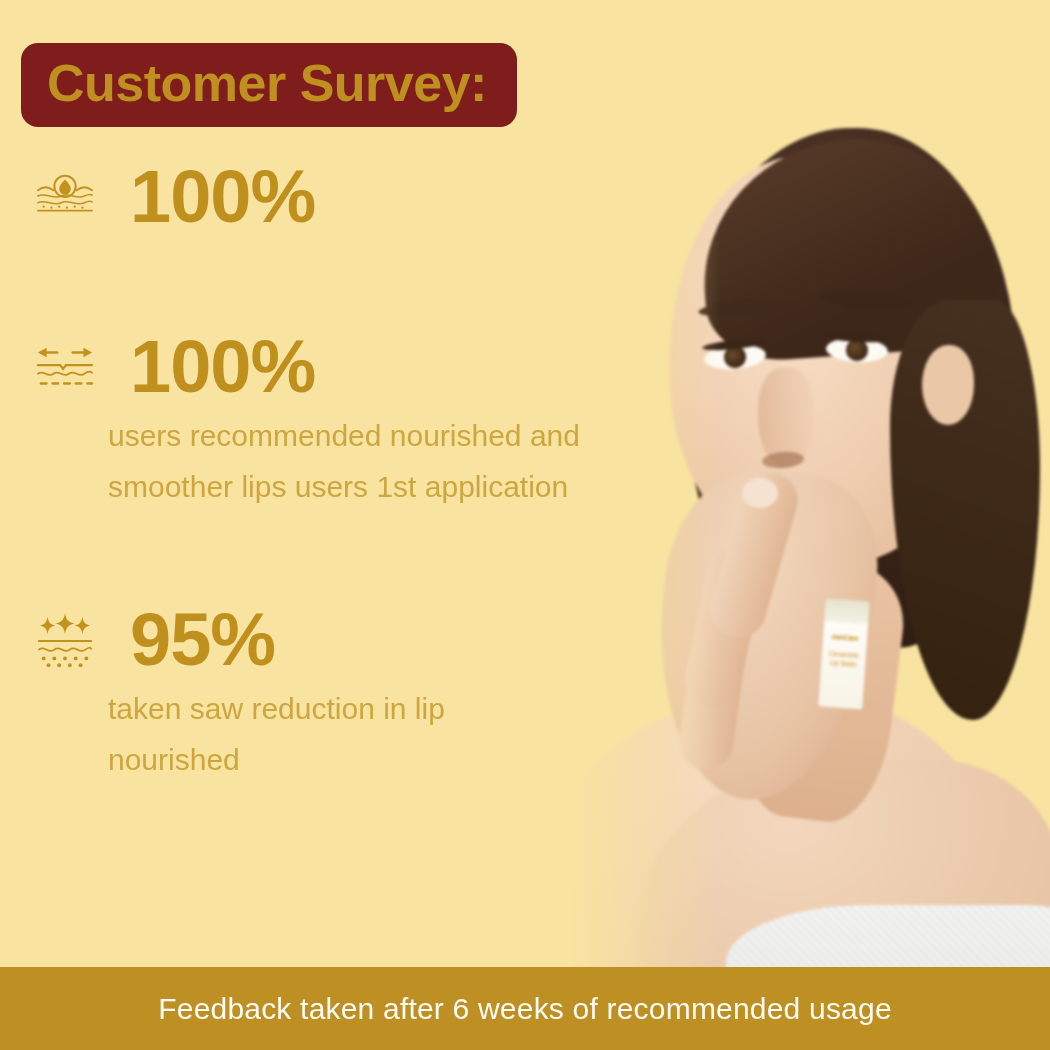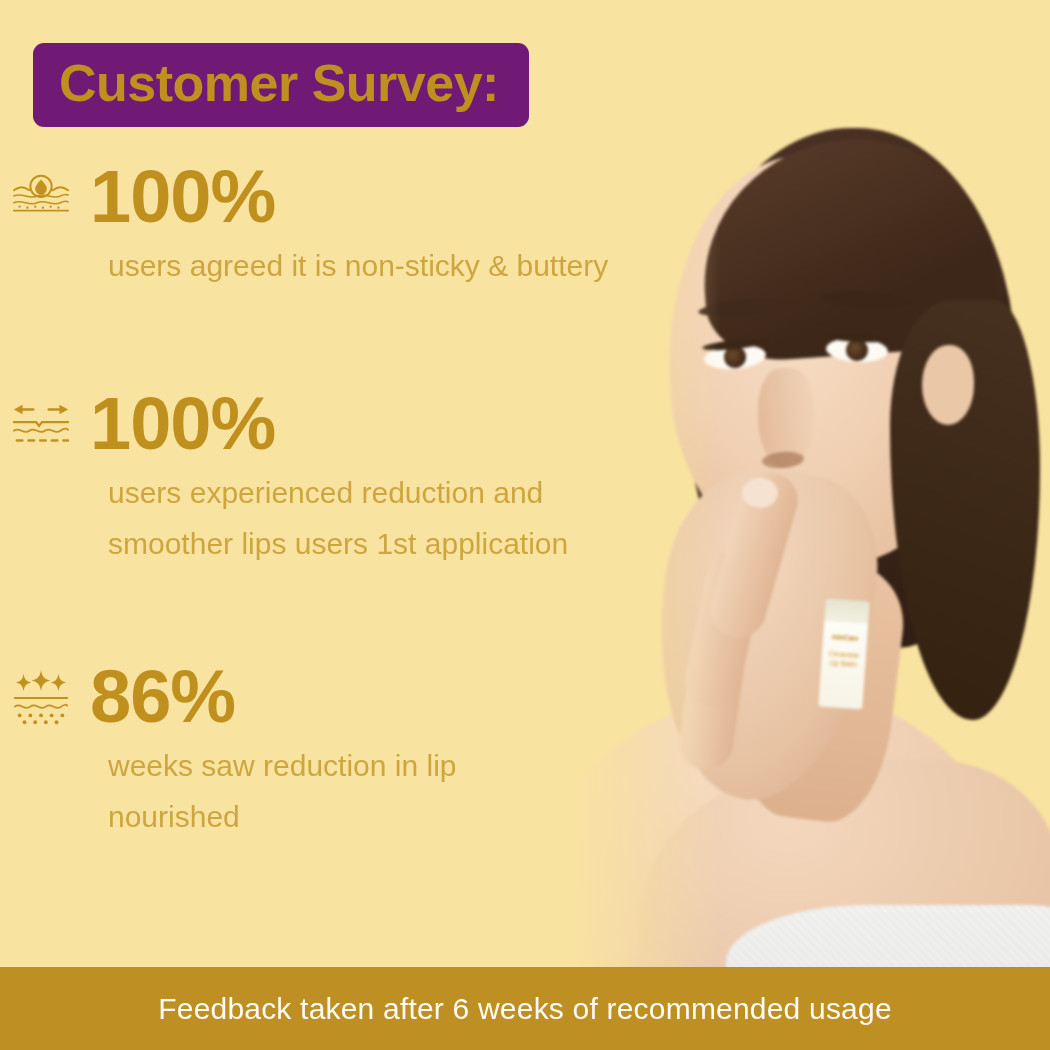--- a/index.html
+++ b/index.html
@@ -306,24 +306,24 @@
   
   .photo-blur {
     position: absolute;
     inset: 0;
     filter: blur(1.4px);
   }
 
   
   .title-badge {
     position: absolute;
-    left: 33px;
+    left: 21px;
     top: 43px;
-    background: #701a75;
-    border-radius: 11px;
+    background: #7f1d1d;
+    border-radius: 17px;
     padding: 14px 30px 18px 26px;
     z-index: 60;
   }
   .title-text {
     font-size: 52px;
     font-weight: bold;
     color: #bf8f1f;
     letter-spacing: -0.5px;
     line-height: 1;
     white-space: nowrap;
@@ -336,22 +336,22 @@
     top: 160px;
     width: 700px;
     z-index: 55;
   }
   .stat {
     position: relative;
   }
   .stat-head {
     display: flex;
     align-items: center;
-    gap: 18px;
-    padding-left: 10px;
+    gap: 34px;
+    padding-left: 34px;
   }
   .stat-icon {
     width: 62px;
     height: 62px;
     flex: 0 0 62px;
     display: block;
   }
   .stat-value {
     font-size: 74px;
     font-weight: bold;
@@ -469,23 +469,20 @@
             <circle cx="10" cy="42" r="1.2"></circle>
               <circle cx="18" cy="43" r="1.2"></circle>
             <circle cx="26" cy="42" r="1.2"></circle>
               <circle cx="34" cy="43" r="1.2"></circle>
             <circle cx="42" cy="42" r="1.2"></circle>
               <circle cx="50" cy="43" r="1.2"></circle>
           </g>
         </svg>
         <div class="stat-value">100%</div>
       </div>
-      <div class="stat-caption">
-        <div>users agreed it is non-sticky &amp; buttery</div>
-      </div>
     </div>
 
     <div class="stat" id="stat-1">
       <div class="stat-head">
         <svg class="stat-icon" viewBox="0 0 64 64">
           <g stroke="#c2921f" stroke-width="2.6" stroke-linecap="round" fill="none">
             <path d="M24 17 H8"></path>
             <path d="M40 17 H56"></path>
           </g>
           <path d="M4 17 L13 12 L13 22 Z" fill="#c2921f"></path>
@@ -498,21 +495,21 @@
             <path d="M7 49 h6"></path>
               <path d="M19 49 h6"></path>
               <path d="M31 49 h6"></path>
             <path d="M43 49 h6"></path>
               <path d="M55 49 h5"></path>
           </g>
         </svg>
         <div class="stat-value">100%</div>
       </div>
       <div class="stat-caption">
-        <div>users experienced reduction and</div>
+        <div>users recommended nourished and</div>
         <div>smoother lips users 1st application</div>
       </div>
     </div>
 
     <div class="stat" id="stat-2">
       <div class="stat-head">
         <svg class="stat-icon" viewBox="0 0 64 64">
           <g fill="#c2921f">
             <path d="M14 8 C15 14, 17 16, 22 17 C17 18, 15 20, 14 26 C13 20, 11 18, 6 17 C11 16, 13 14, 14 8 Z"></path>
             <path d="M32 4 C33 11, 35.5 13.5, 42 15 C35.5 16.5, 33 19, 32 26 C31 19, 28.5 16.5, 22 15 C28.5 13.5, 31 11, 32 4 Z"></path>
@@ -527,24 +524,24 @@
               <circle cx="21" cy="51" r="2"></circle>
             <circle cx="32" cy="51" r="2"></circle>
               <circle cx="43" cy="51" r="2"></circle>
             <circle cx="54" cy="51" r="2"></circle>
             <circle cx="15" cy="58" r="2"></circle>
               <circle cx="26" cy="58" r="2"></circle>
             <circle cx="37" cy="58" r="2"></circle>
               <circle cx="48" cy="58" r="2"></circle>
           </g>
         </svg>
-        <div class="stat-value">86%</div>
+        <div class="stat-value">95%</div>
       </div>
       <div class="stat-caption">
-        <div>weeks saw reduction in lip</div>
+        <div>taken saw reduction in lip</div>
         <div>nourished</div>
       </div>
     </div>
 
   </div>
 
   <div class="footer">
     <div class="footer-text">Feedback taken after 6 weeks of recommended usage</div>
   </div>
 

